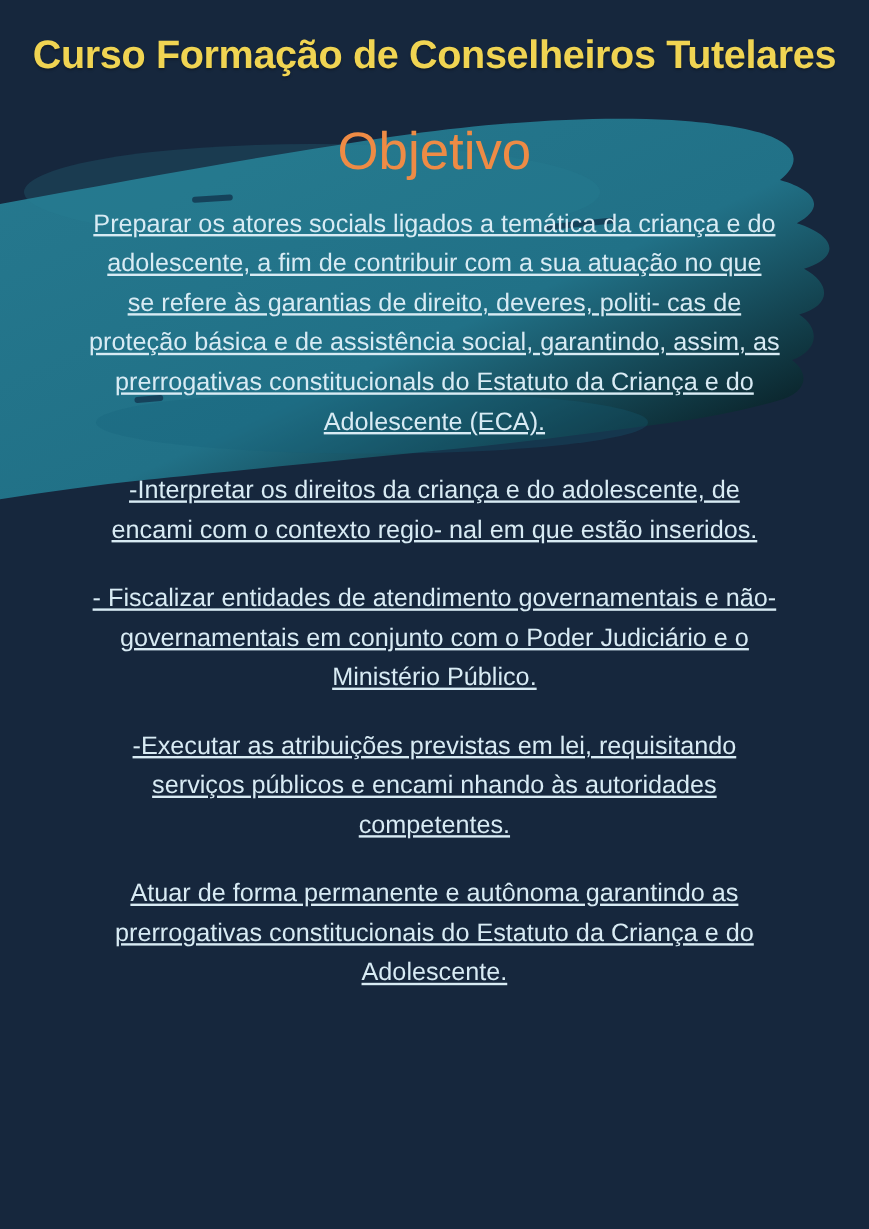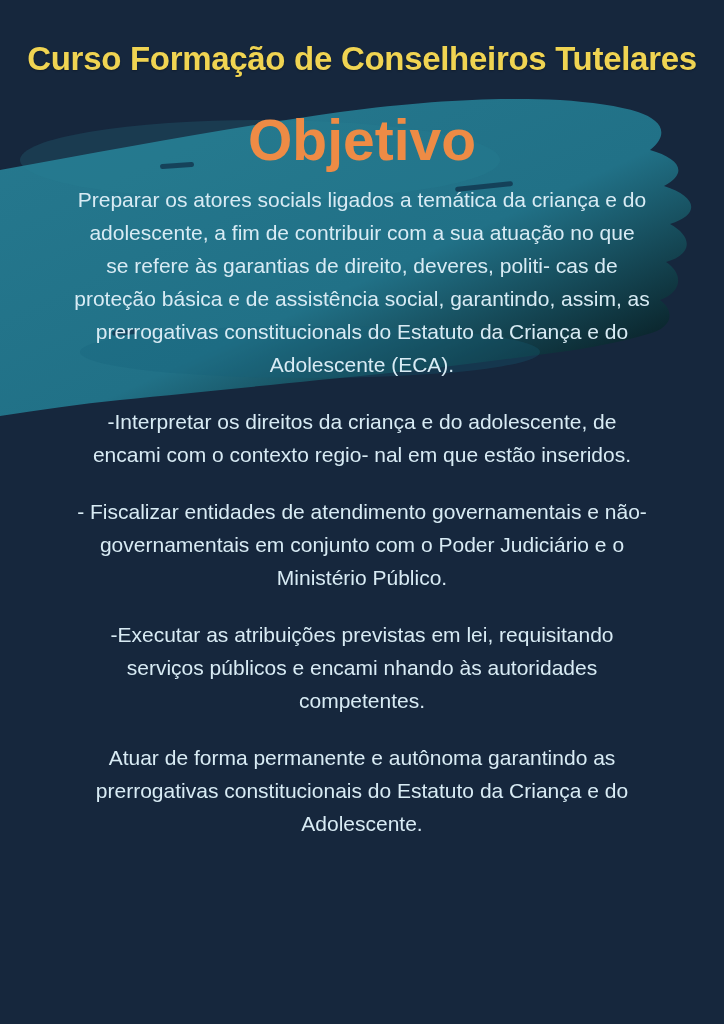--- a/index.html
+++ b/index.html
@@ -32,35 +32,36 @@
       linear-gradient(180deg,#141f35 0%,#15263c 22%,#183click 0%,#18304a 45%,#1d3d5b 62%,#214868 82%,#1e4463 100%);
   }
   
   .brush{
     position:absolute;top:0;left:0;z-index:1;display:block;
   }
   .content{
     position:relative;z-index:2;width:724px;text-align:center;
   }
   .title{
-    padding-top:36px;margin:0;
+    padding-top:23px;margin:0;
     font-size:33px;line-height:46px;font-weight:700;letter-spacing:-0.3px;
     color:var(--yellow);
     text-shadow:0 1px 2px rgba(0,0,0,.25);
     white-space:nowrap;
   }
   .heading{
-    margin:32px 0 0;font-size:57px;line-height:52px;font-weight:700;
+    margin:32px 0 0;font-size:44px;line-height:52px;font-weight:400;
     color:var(--orange);
   }
   .para{
     margin:24px auto 0;max-width:724px;
     font-size:21px;line-height:33px;font-weight:400;
     color:var(--body-text);
     white-space:pre-line;
+    text-decoration:underline;
   }
   .para.first{margin-top:17px;}
 </style>
 </head>
 <body>
 
 <div class="bg"></div>
 
 <svg class="brush" width="724" height="460" viewBox="0 0 724 460" aria-hidden="true">
   <defs>

